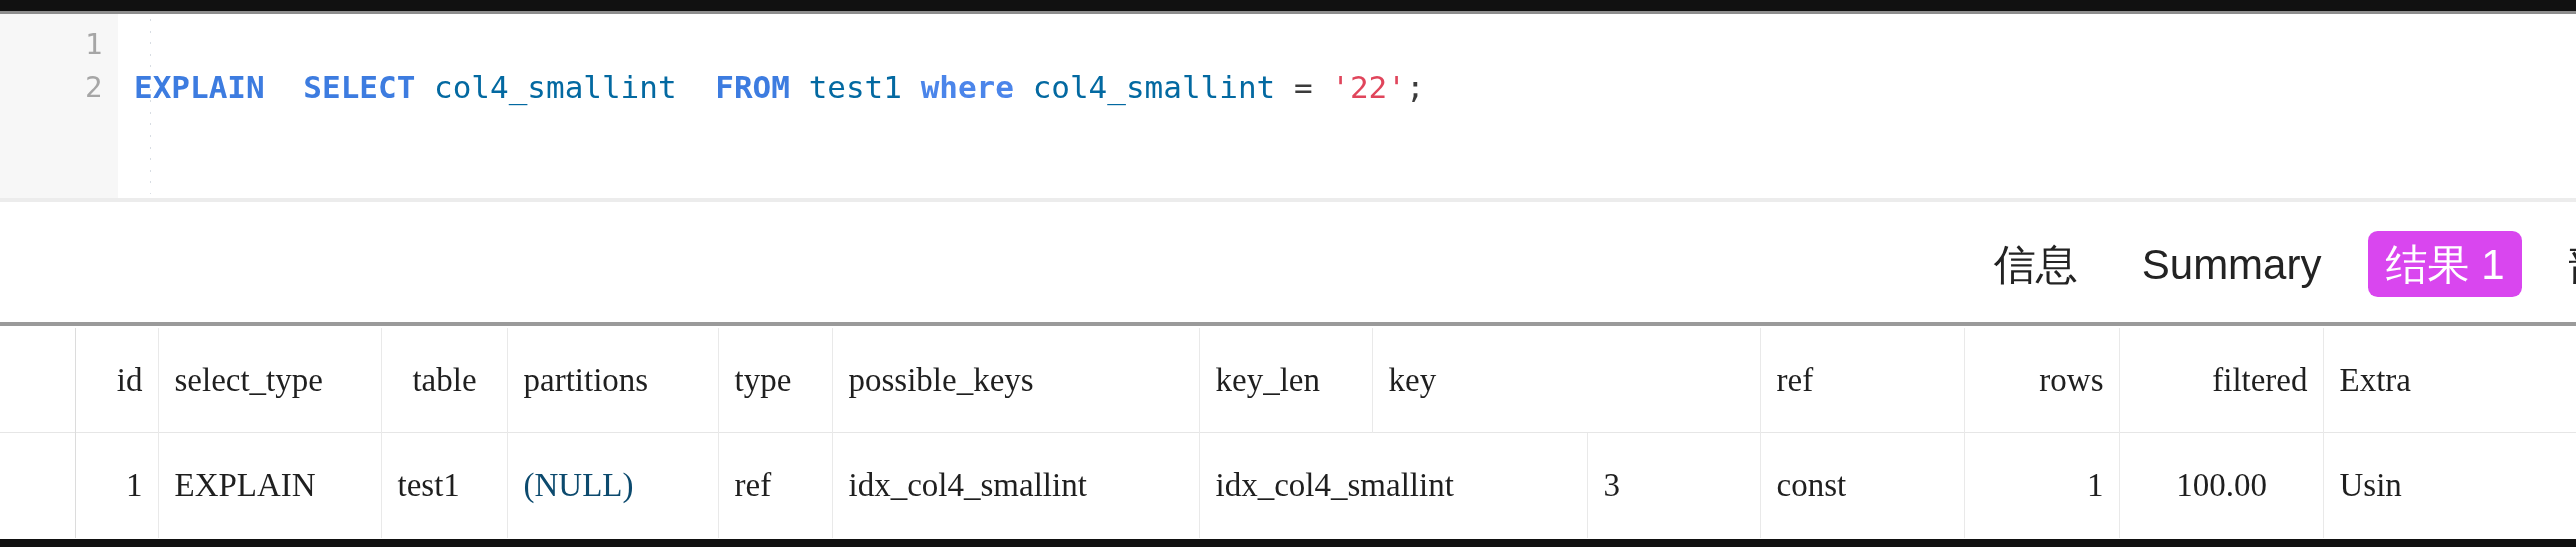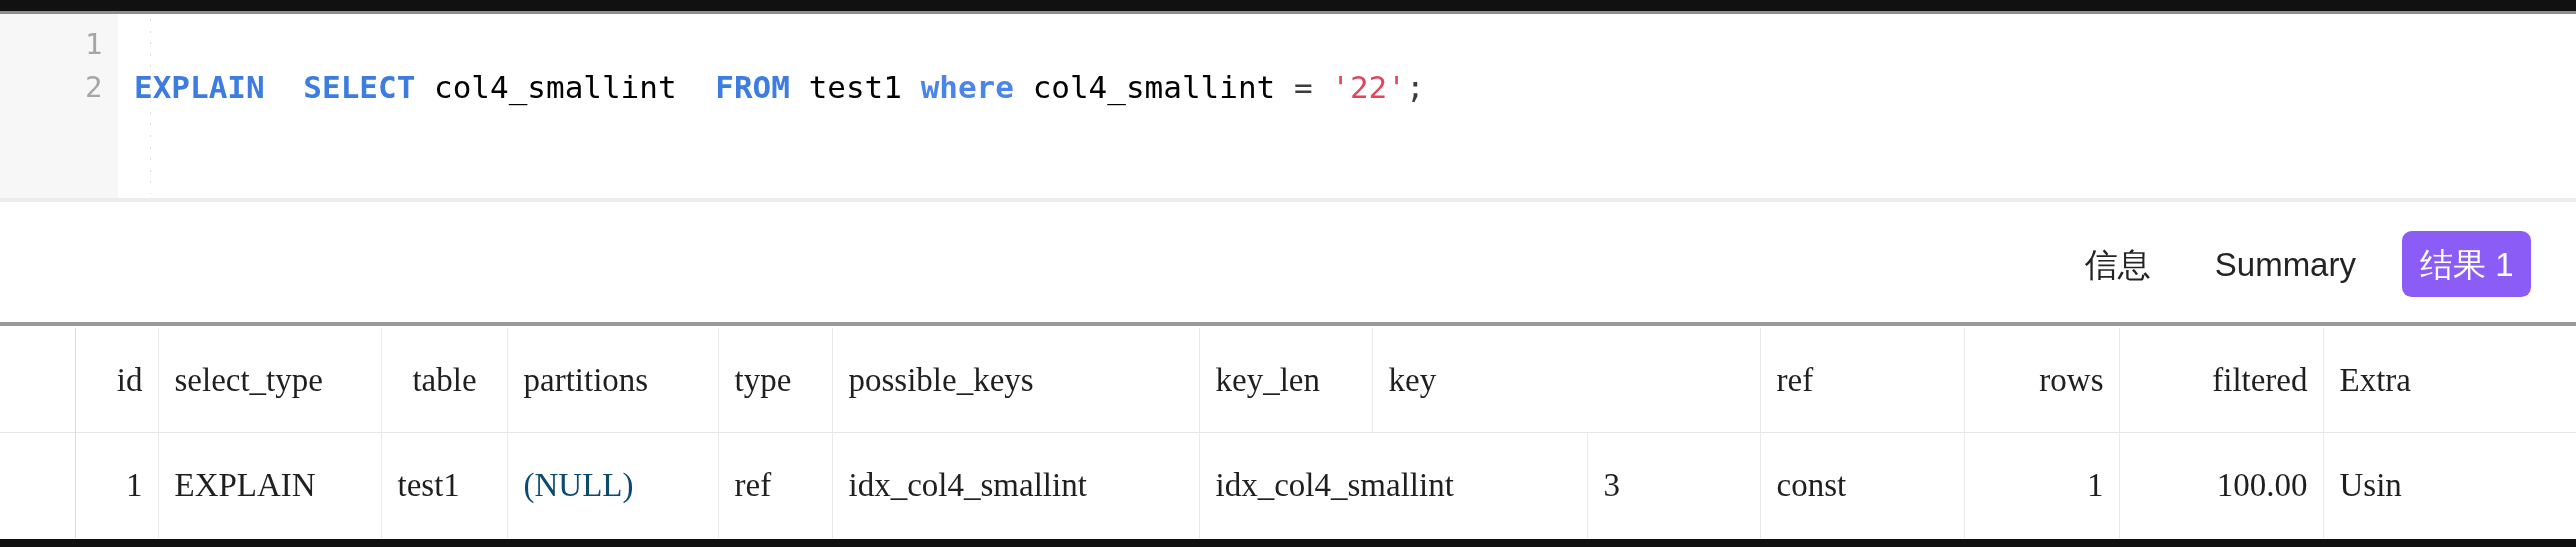--- a/index.html
+++ b/index.html
@@ -94,21 +94,21 @@
     height: 43px;
     line-height: 43px;
     white-space: pre;
     font-family: "DejaVu Sans Mono", monospace;
     font-size: 31px;
     color: #383838;
     letter-spacing: 0px;
   }
   .tok-kw      { color: #3d7ce0; font-weight: bold; margin-left: 20px; }
   .tok-kw-soft { color: #4b85ea; font-weight: bold; }
-  .tok-id      { color: #000000; }
+  .tok-id      { color: #0369a1; }
   .tok-str     { color: #e0455b; }
   .tok-op      { color: #3b3b3b; }
   .tok-punc    { color: #3b3b3b; }
 
   .editor-bottom-edge {
     position: absolute;
     left: 0; top: 198px;
     width: 2576px;
     height: 3.9px;
     background: #ececec;
@@ -122,30 +122,30 @@
     height: 124px;
     background: #ffffff;
     display: flex;
     align-items: center;
     justify-content: flex-end;
     padding-right: 0px;
     box-sizing: border-box;
     overflow: hidden;
   }
   .tab {
-    font-size: 33px;
+    font-size: 42px;
     color: #232323;
     padding: 11.6px 17.5px;
     margin-left: 29px;
     border-radius: 9.7px;
     white-space: nowrap;
     line-height: 43px;
   }
   .tab.active {
-    background: #8b5cf6;
+    background: #d946ef;
     color: #ffffff;
   }
   .tab.clipped {
     margin-right: -52px;
   }
   .tabbar-bottom-edge {
     position: absolute;
     left: 0; top: 322px;
     width: 2576px;
     height: 3.9px;
@@ -235,21 +235,21 @@
         <div class="cell num" style="width: 83px;">1</div>
         <div class="cell" style="width: 223px;">EXPLAIN</div>
         <div class="cell" style="width: 126px;">test1</div>
         <div class="cell null" style="width: 211px;">(NULL)</div>
         <div class="cell" style="width: 114px;">ref</div>
         <div class="cell" style="width: 367px;">idx_col4_smallint</div>
         <div class="cell" style="width: 388px;">idx_col4_smallint</div>
         <div class="cell" style="width: 173px;">3</div>
         <div class="cell" style="width: 204px;">const</div>
         <div class="cell num" style="width: 155px;">1</div>
-        <div class="cell num" style="width: 204px;">100.00</div>
+        <div class="cell num" style="width: 204px; text-align: center;">100.00</div>
         <div class="cell last" style="width: 314px;">Usin</div>
       </div>
     </div>
 
   <div class="chrome-bar-bottom"></div>
 
 </div>
 
 
 </body></html>

